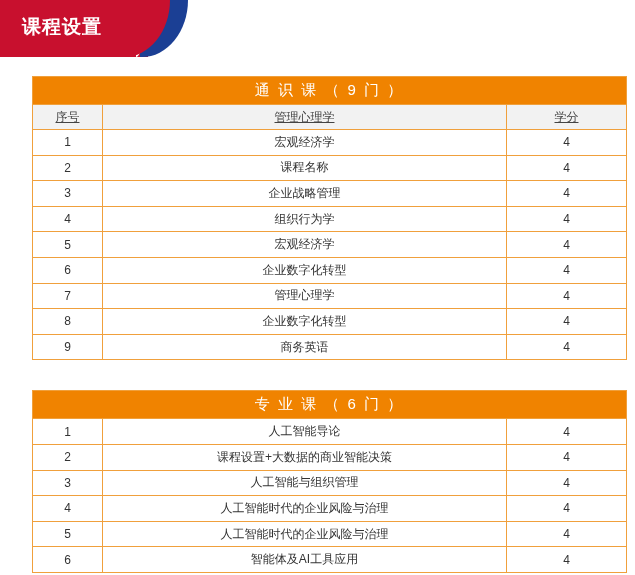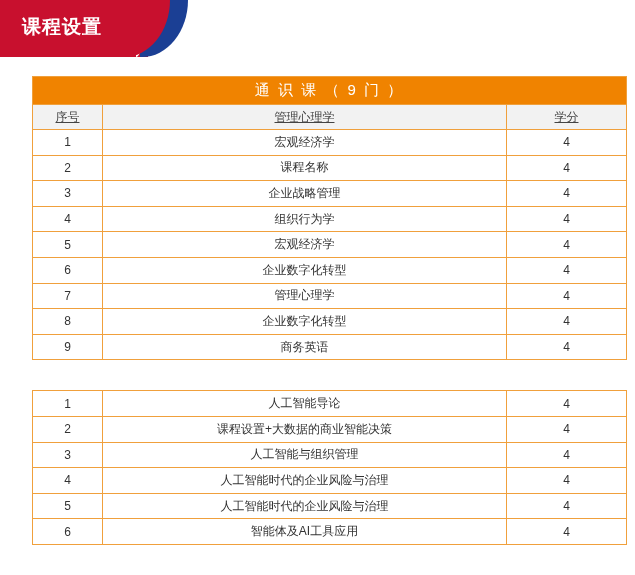--- a/index.html
+++ b/index.html
@@ -195,20 +195,23 @@
 </div>
 
 <div class="table-wrap section-2">
   <table class="course-table">
     <colgroup>
       <col class="col-no">
         <col class="col-name">
         <col class="col-credit">
     </colgroup>
     <tbody>
+      <tr class="tbl-title">
+        <td colspan="3">专 业 课 （ 6 门 ）</td>
+      </tr>
       <tr class="tbl-row">
         <td>1</td>
         <td>人工智能导论</td>
         <td>4</td>
       </tr>
       <tr class="tbl-row">
         <td>2</td>
         <td>课程设置+大数据的商业智能决策</td>
         <td>4</td>
       </tr>

